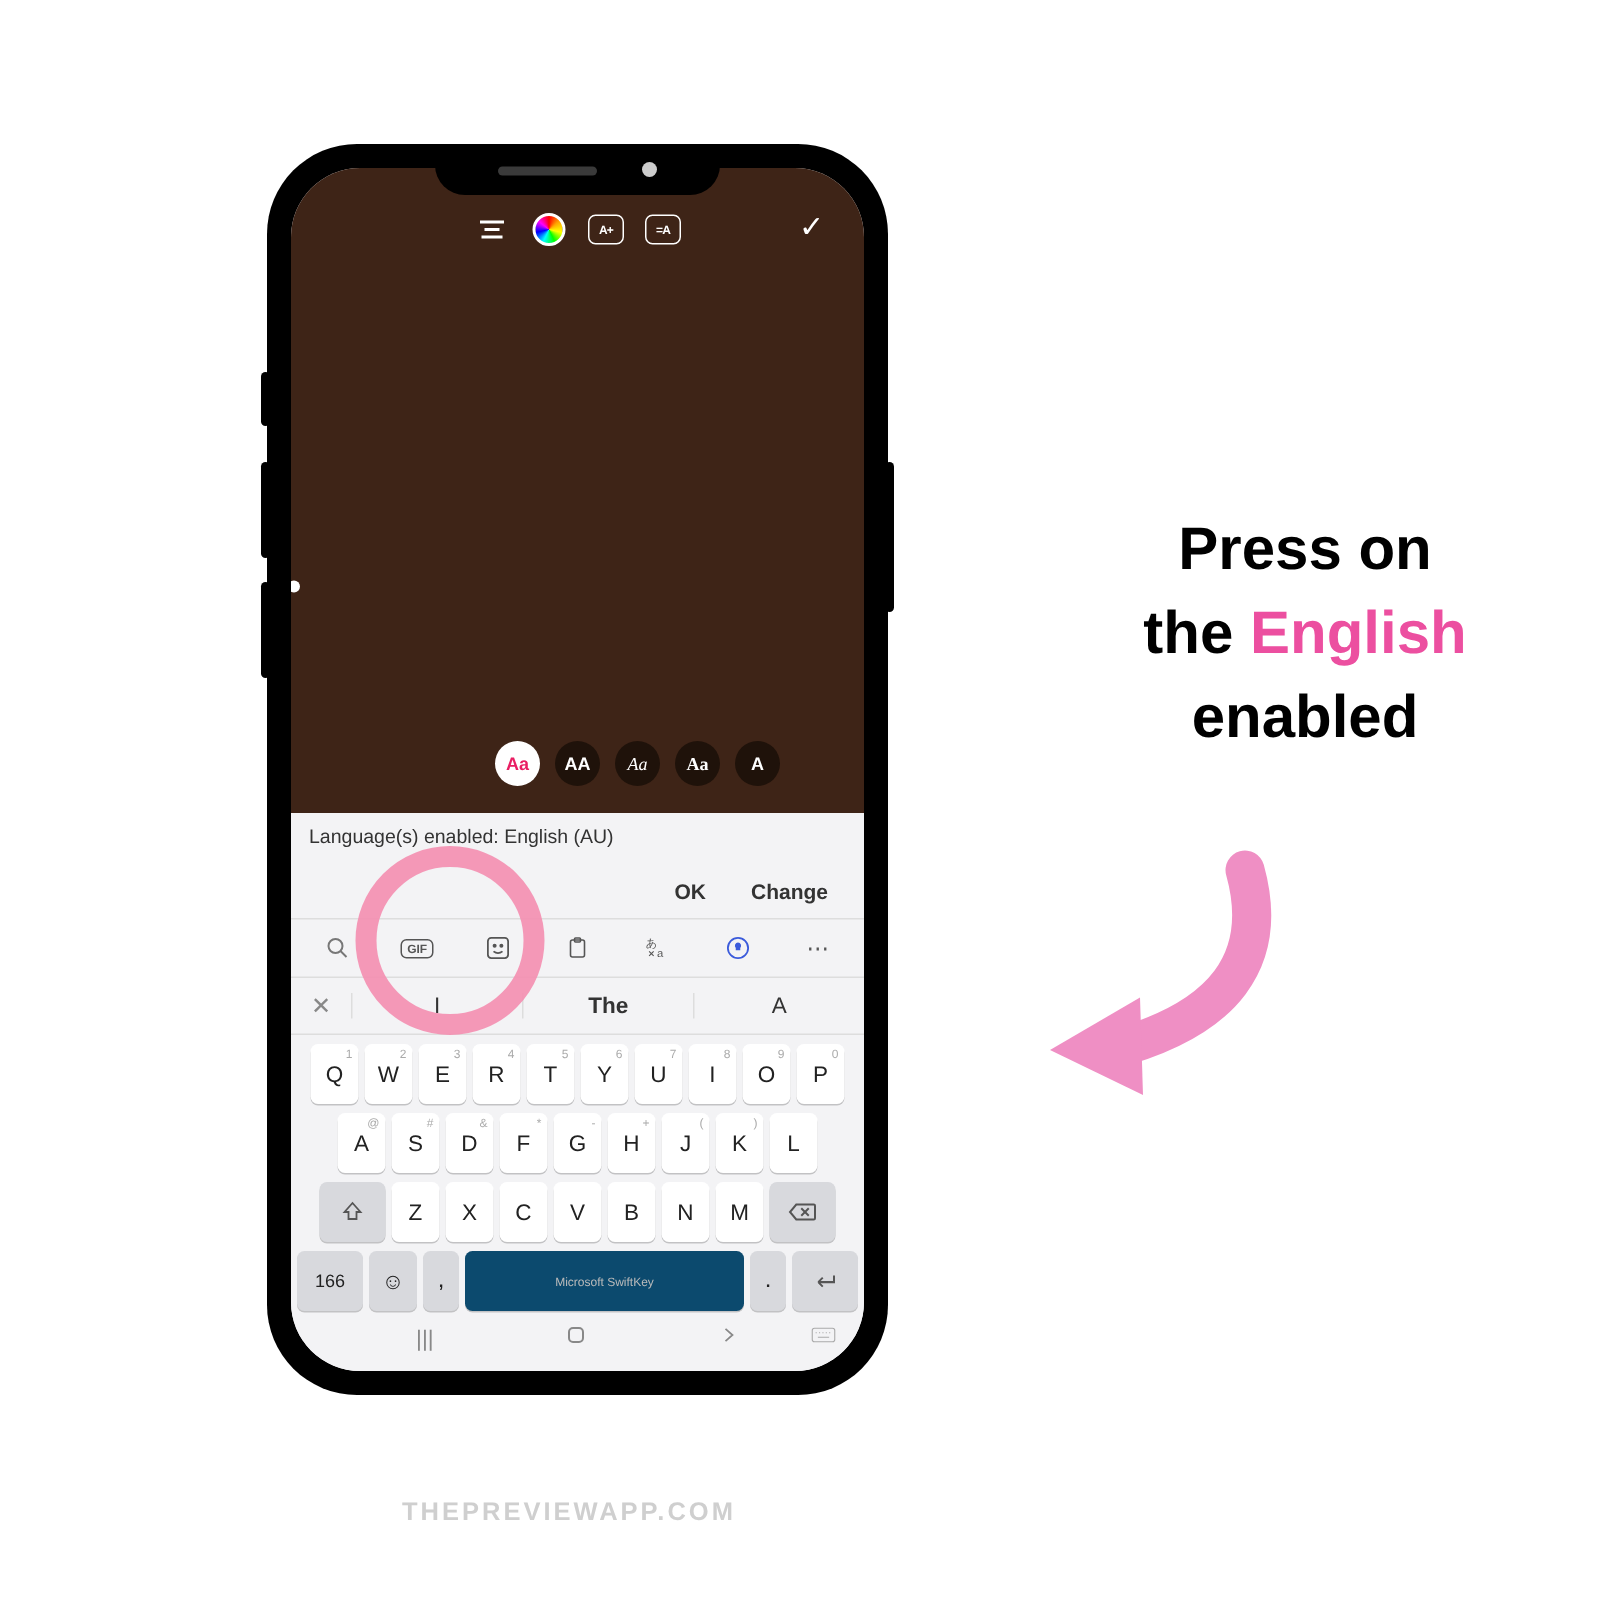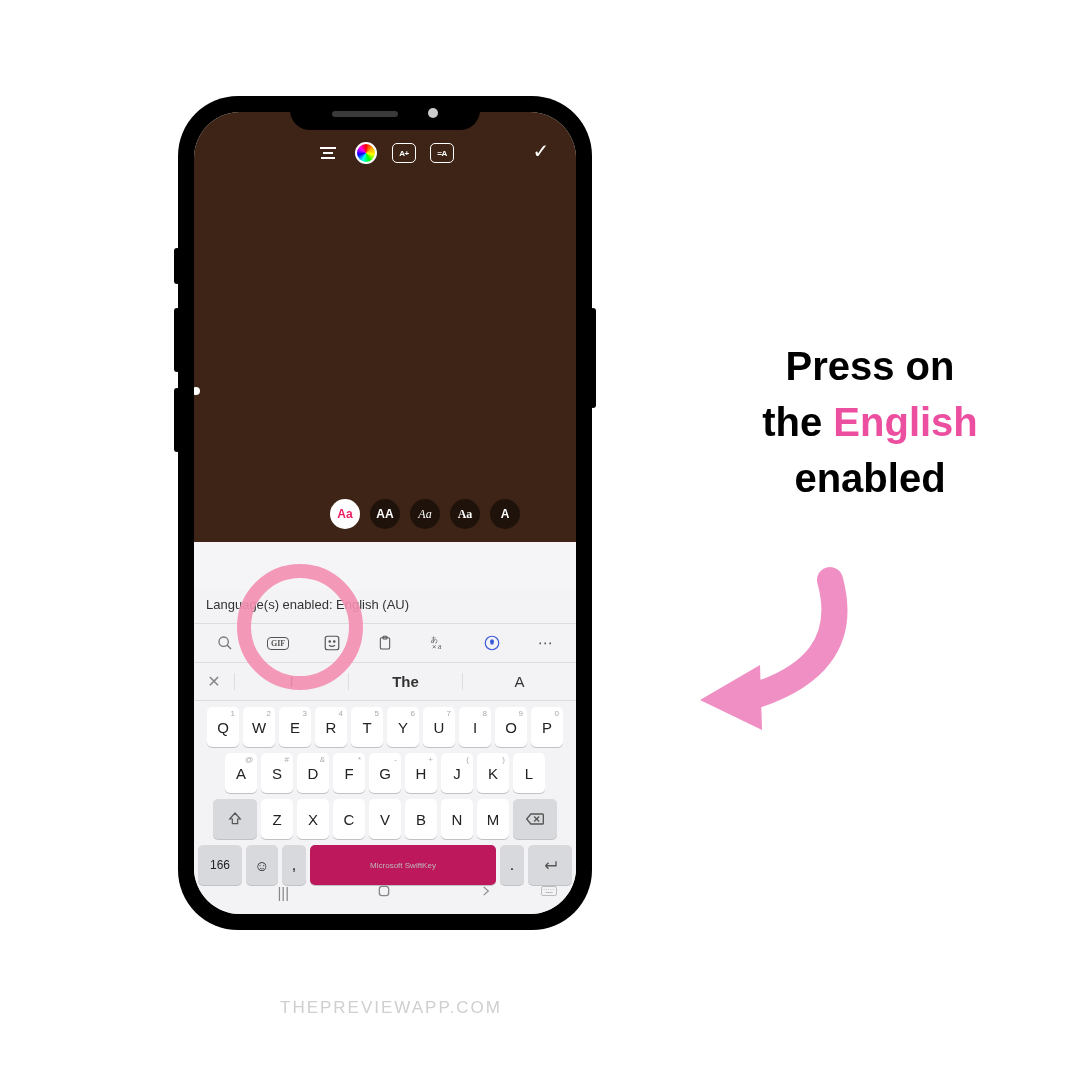--- a/index.html
+++ b/index.html
@@ -116,42 +116,41 @@
     width: 8px; height: 8px; border-radius: 50%;
     background: #fff;
   }
   
   .font-row {
     position: absolute;
     left: 0; right: 0;
     bottom: 8px;
     height: 40px;
     display: flex;
-    align-items: center;
+    align-items: flex-start;
     gap: 10px;
     padding-left: 136px;
     overflow: hidden;
   }
   .font-chip {
     width: 30px; height: 30px; border-radius: 50%;
     background: #1f120a;
     display: flex; align-items: center; justify-content: center;
     font-size: 12px; font-weight: bold; color: #fff;
     flex-shrink: 0;
   }
   .font-chip.active { background: #fff; color: #e91e63; }
   .font-chip.script { font-family: cursive; font-style: italic; font-weight: normal; }
   .font-chip.serif { font-family: Georgia, serif; }
   
   .kpanel {
     position: absolute;
     left: 0; right: 0;
     top: 430px; bottom: 0;
     background: #f3f3f5;
-    margin-top: 47px;
   }
   .langbar {
     height: 34px;
     padding: 8px 12px 0 12px;
     font-size: 13px;
     color: #333;
   }
   .okchange {
     display: flex; justify-content: flex-end; gap: 30px;
     padding: 10px 24px 10px 0;
@@ -164,21 +163,20 @@
     display: flex; align-items: center;
     padding: 0 6px;
     gap: 4px;
   }
   .ticon {
     flex: 1;
     height: 32px;
     display: flex; align-items: center; justify-content: center;
     color: #555;
     font-size: 15px;
-    font-family: Liberation Serif, serif;
   }
   .ticon .gif-box {
     border: 1.5px solid #555; border-radius: 4px;
     padding: 1px 3px; font-size: 8px; font-weight: bold;
   }
   .ticon.blue { color: #3b5bdb; }
   .sugrow {
     height: 38px;
     display: flex; align-items: center;
     border-bottom: 1px solid #ddd;
@@ -209,21 +207,21 @@
   }
   .key .alt {
     position: absolute; top: 2px; right: 4px;
     font-size: 8px; color: #aaa;
   }
   .key.fn {
     background: #d8d9dd;
     width: 44px;
   }
   .key.space {
-    flex: 1; background: #be185d;
+    flex: 1; background: #0c4a6e;
     font-size: 8px; color: #bbb;
   }
   .key.num { background: #d8d9dd; width: 44px; font-size: 12px; }
   .navbar {
     position: absolute;
     bottom: 10px; left: 0; right: 0;
     height: 24px;
     display: flex; align-items: center; justify-content: space-around;
     padding: 0 40px;
     color: #888;
@@ -254,25 +252,25 @@
   .caption .pink { color: #ec4fa0; }
   
   .arrow {
     position: absolute;
     left: 660px; top: 560px;
     width: 220px; height: 180px;
     pointer-events: none;
   }
   .watermark {
     position: absolute;
-    left: 280px; bottom: 62px;
+    left: 268px; bottom: 62px;
     font-size: 17px;
     letter-spacing: 2px;
     color: #cfcfcf;
-    font-weight: 400;
+    font-weight: 700;
   }
 </style>
 </head>
 <body>
 
 <div class="phone">
   <div class="side-btn sb1"></div>
   <div class="side-btn sb2"></div>
   <div class="side-btn sb3"></div>
   <div class="side-btn sb4"></div>
@@ -306,20 +304,24 @@
         <div class="font-chip active">Aa</div>
         <div class="font-chip">AA</div>
         <div class="font-chip script">Aa</div>
         <div class="font-chip serif">Aa</div>
         <div class="font-chip">A</div>
       </div>
     </div>
 
     <div class="kpanel">
       <div class="langbar">Language(s) enabled: English (AU)</div>
+      <div class="okchange">
+        <span>OK</span>
+        <span>Change</span>
+      </div>
       <div class="toolrow">
         <div class="ticon">
           <svg width="16" height="16" viewBox="0 0 24 24" fill="none" stroke="#777" stroke-width="2">
               <circle cx="10" cy="10" r="7"></circle>
               <line x1="21" y1="21" x2="15" y2="15"></line>
             </svg>
         </div>
         <div class="ticon">
           <span class="gif-box">GIF</span>
         </div>

